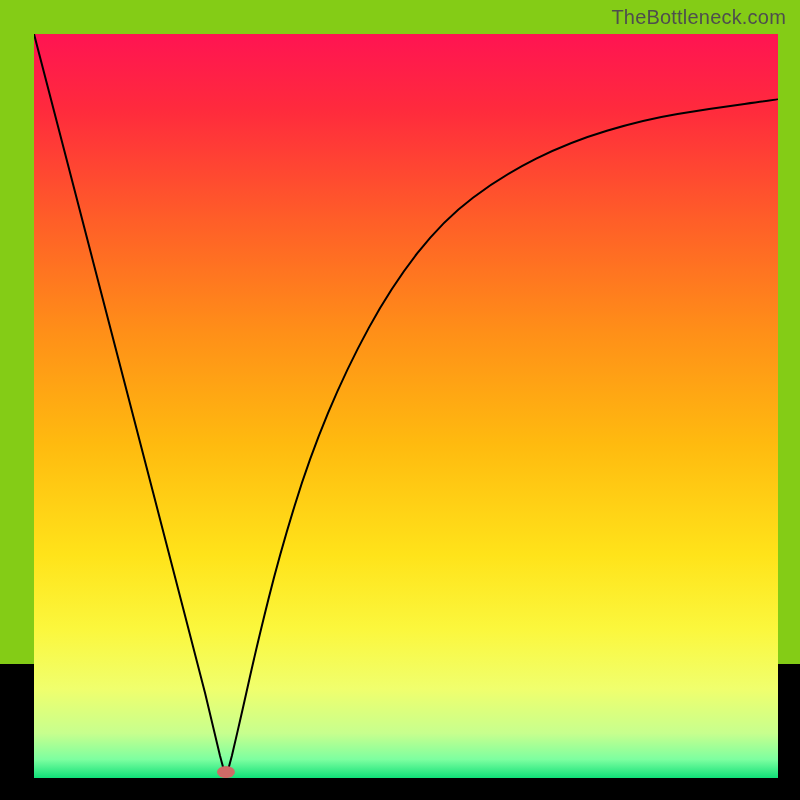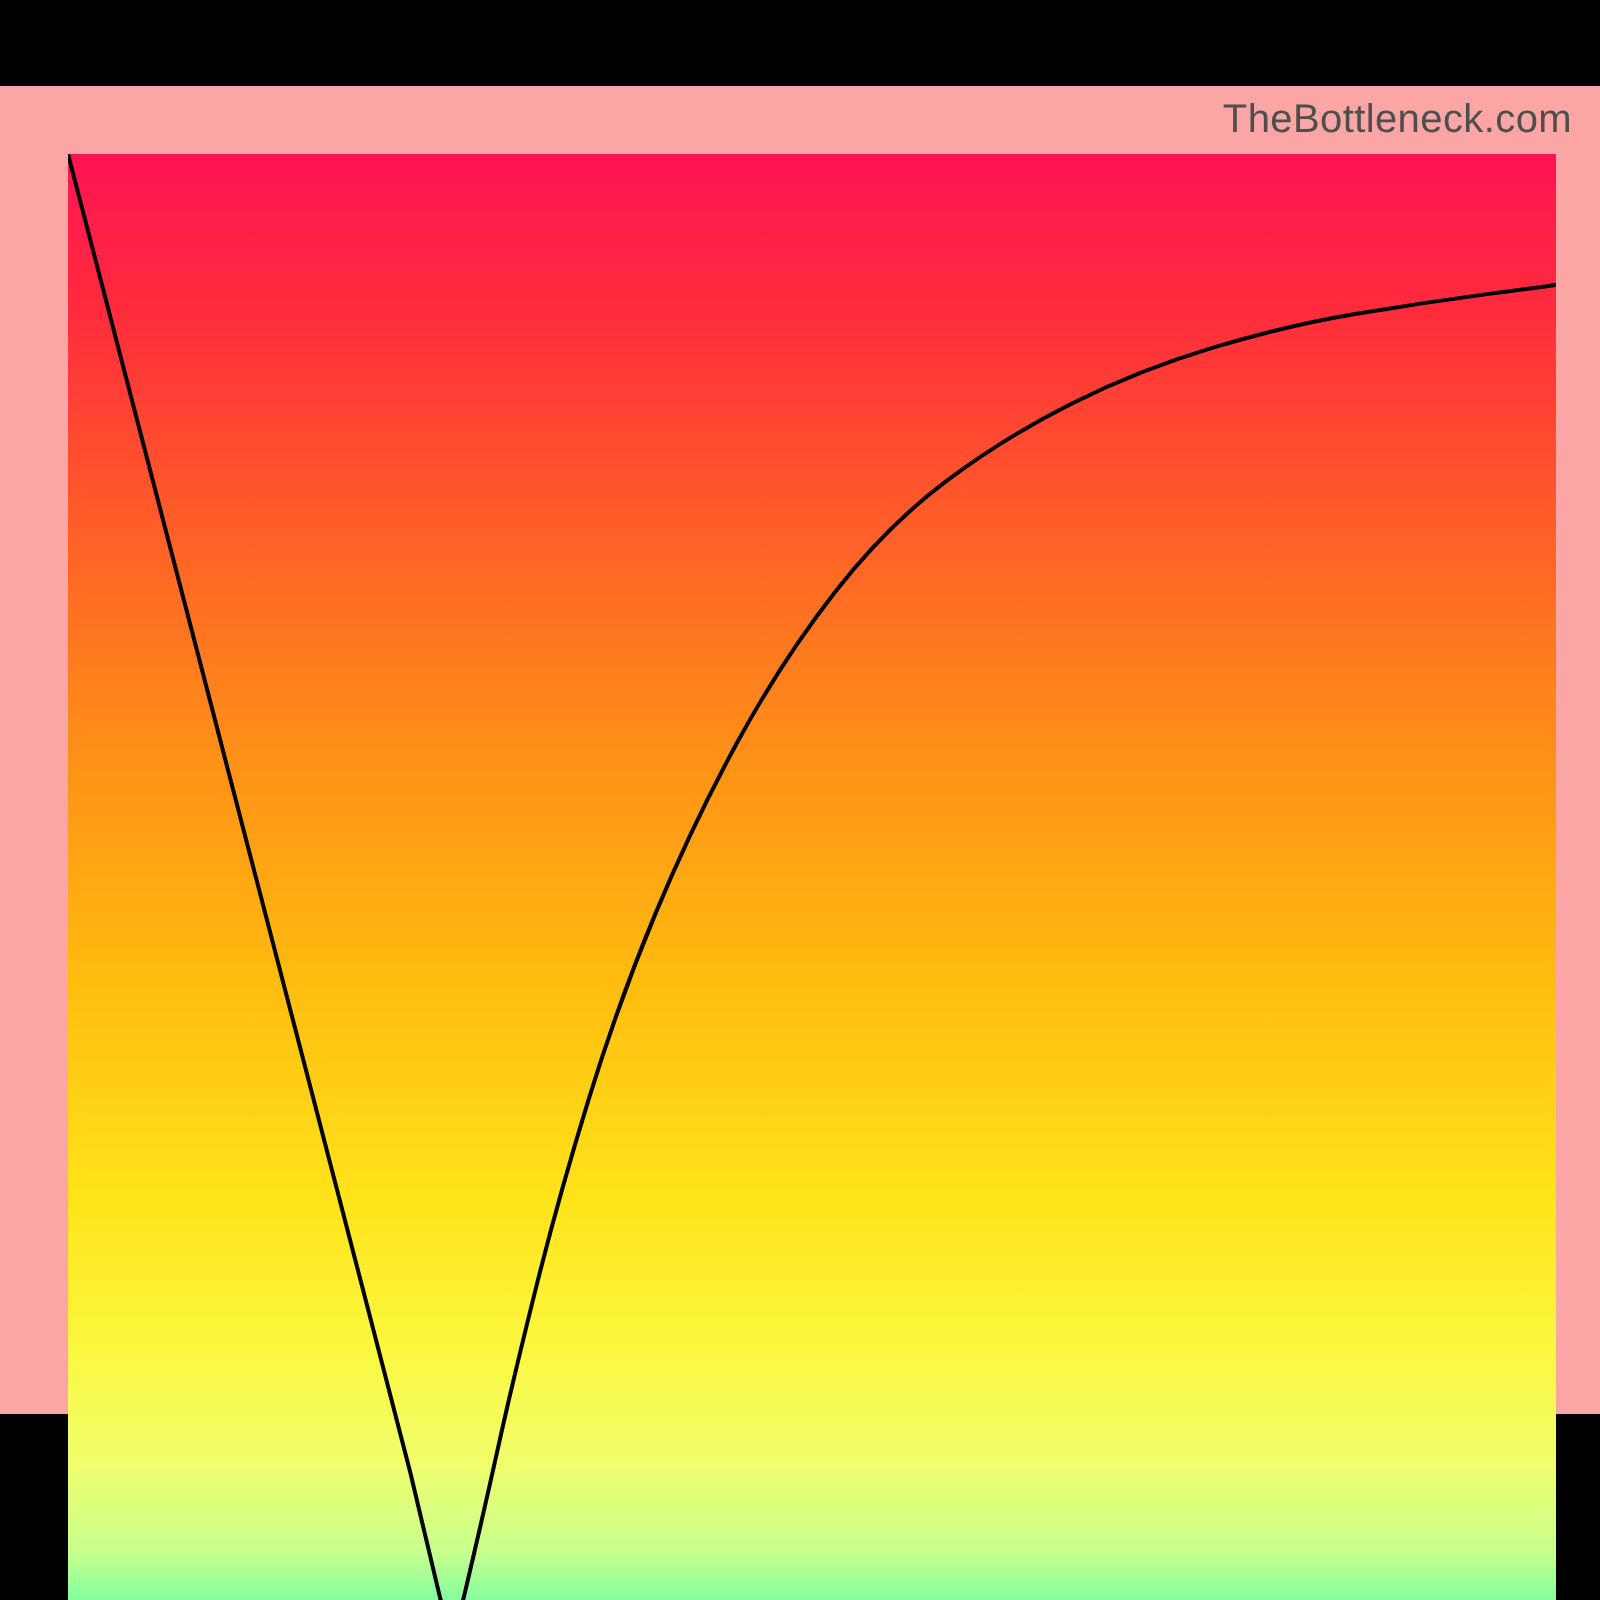--- a/index.html
+++ b/index.html
@@ -8,22 +8,21 @@
     width: 800px;
     height: 800px;
     background: #000;
     overflow: hidden;
     font-family: Arial, Helvetica, sans-serif;
   }
   .frame {
     position: relative;
     width: 800px;
     height: 664px;
-    background: #fca5a5;
-    margin-top: 43px;
+    background: #84cc16;
   }
   .plot-area {
     position: absolute;
     left: 34px;
     top: 34px;
     width: 744px;
     height: 744px;
     overflow: hidden;
   }
   .watermark {

